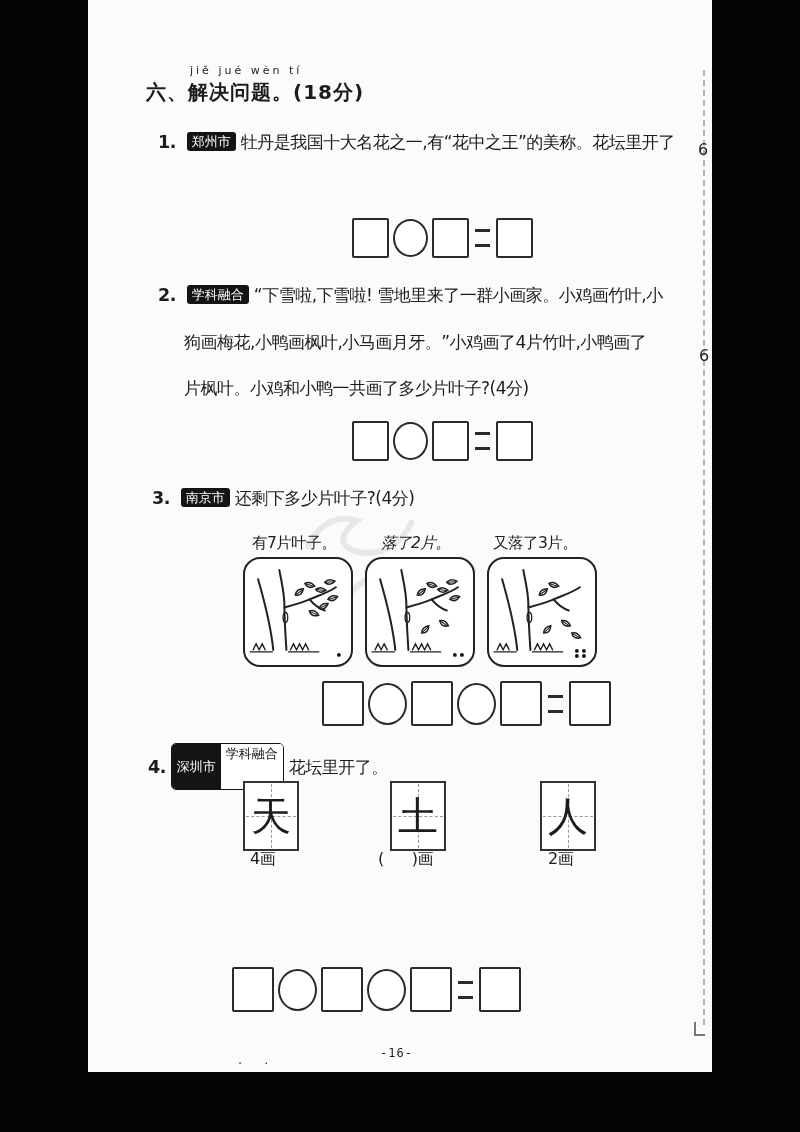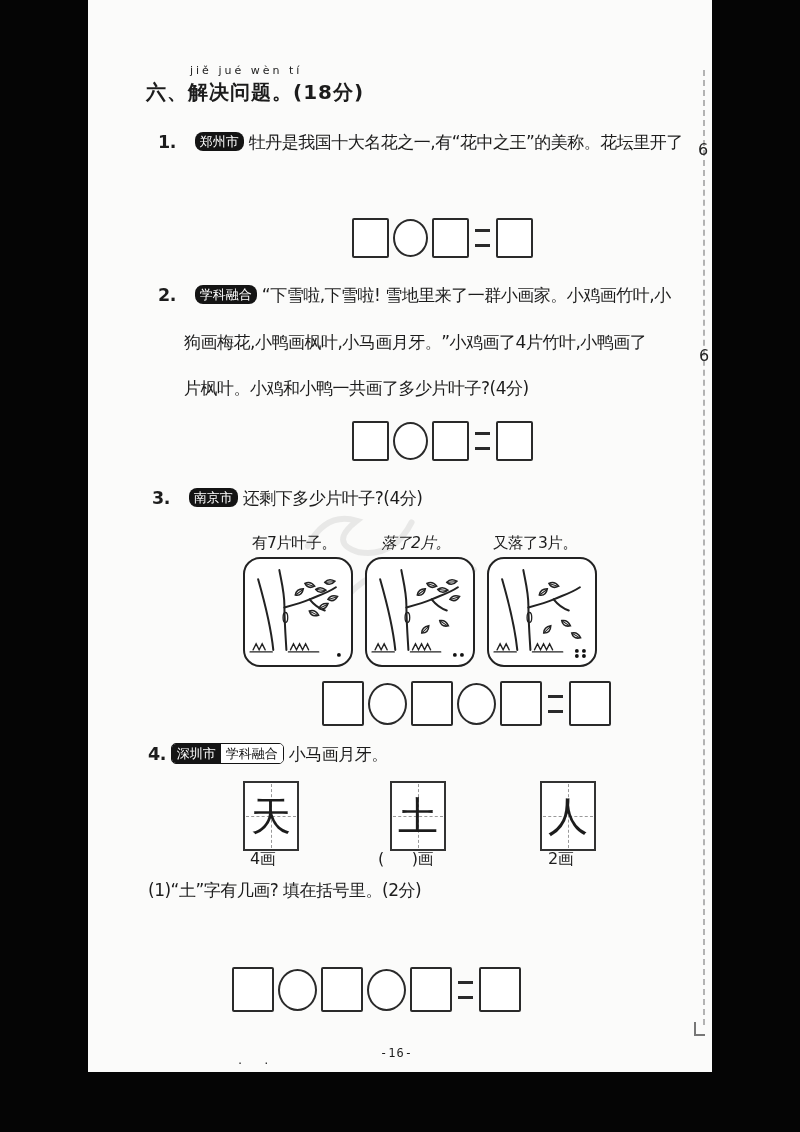--- a/index.html
+++ b/index.html
@@ -1,23 +1,23 @@
 <!DOCTYPE html>
 <html><head>
 <meta charset="utf-8">
 <style>
   html,body{margin:0;padding:0;width:800px;height:1132px;background:#050505;overflow:hidden;}
   body{position:relative;font-family:"DejaVu Sans","Liberation Sans",sans-serif;color:#1c1c1c;}
   .page{position:absolute;left:88px;top:0;width:624px;height:1072px;background:#fbfbfa;}
   .abs{position:absolute;white-space:nowrap;}
   .qline{font-size:17px;letter-spacing:-0.5px;}
   .qnum{font-weight:600;margin-right:3px;font-size:17.5px;}
-  .badge{display:inline-block;background:#141414;color:#fff;font-size:13px;line-height:17px;padding:1px 5px;border-radius:8px;margin:0 5px 0 16px;vertical-align:2px;letter-spacing:0;}
+  .badge{display:inline-block;background:#141414;color:#fff;font-size:13px;line-height:17px;padding:1px 5px;border-radius:3px;margin:0 5px 0 8px;vertical-align:2px;letter-spacing:0;}
   .badge-combo{display:inline-flex;border:1.5px solid #141414;border-radius:5px;overflow:hidden;vertical-align:2px;margin:0 5px 0 2px;letter-spacing:0;}
-  .badge-combo .seg-dark{background:#141414;color:#fff;font-size:13px;line-height:17px;padding:1px 5px;}
+  .badge-combo .seg-dark{background:#141414;color:#fff;font-size:13px;line-height:17px;padding:14px 5px;}
   .badge-combo .seg-light{background:#fff;color:#141414;font-size:13px;line-height:17px;padding:1px 5px;}
   .pinyin{font-size:11px;letter-spacing:3px;color:#222;}
   .hdr{font-size:20px;font-weight:600;letter-spacing:1px;}
   .eq-row{display:flex;align-items:center;gap:4px;}
   .eq-sq{border:2.5px solid #2a2a2a;border-radius:2px;background:#fff;}
   .eq-circle{border:2.5px solid #2a2a2a;border-radius:50%;background:#fff;}
   .sm .eq-sq{width:33px;height:36px;}
   .sm .eq-circle{width:31px;height:34px;}
   .lg .eq-sq{width:38px;height:41px;}
   .lg .eq-circle{width:35px;height:38px;}
@@ -226,21 +226,21 @@
       <span class="eq-circle"></span>
       <span class="eq-sq"></span>
       <span class="eq-eq"></span>
       <span class="eq-sq"></span>
     </div>
 
   <div class="abs qline" style="left:60px;top:743px;">
     <span class="qnum">4.</span><span class="badge-combo">
         <span class="seg-dark">深圳市</span>
         <span class="seg-light">学科融合</span>
-      </span><span>小马画月牙。</span>
+      </span><span>花坛里开了。</span>
   </div>
 
   <div class="card" style="left:155px;top:781px;">
     <span class="hline"></span>
     <span class="vline"></span>
     <span class="glyph">天</span>
   </div>
   <div class="card" style="left:302px;top:781px;">
     <span class="hline"></span>
     <span class="vline"></span>
@@ -251,21 +251,20 @@
     <span class="vline"></span>
     <span class="glyph">人</span>
   </div>
 
   <div class="abs card-label" style="left:162px;top:849px;">4画</div>
   <div class="abs card-label" style="left:290px;top:849px;">
     <span>(</span><span class="blank-gap"></span><span>)画</span>
   </div>
   <div class="abs card-label" style="left:460px;top:849px;">2画</div>
 
-  <div class="abs qline" style="left:60px;top:879px;">(1)“土”字有几画? 填在括号里。(2分)</div>
 
   <div class="abs eq-row lg" style="left:144px;top:967px;">
       <span class="eq-sq"></span>
       <span class="eq-circle"></span>
       <span class="eq-sq"></span>
       <span class="eq-circle"></span>
       <span class="eq-sq"></span>
       <span class="eq-eq"></span>
       <span class="eq-sq"></span>
     </div>

